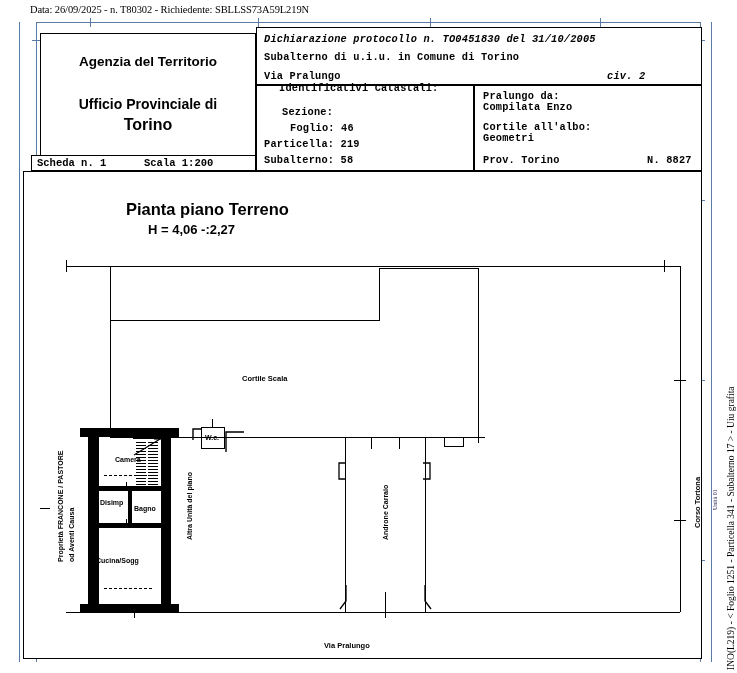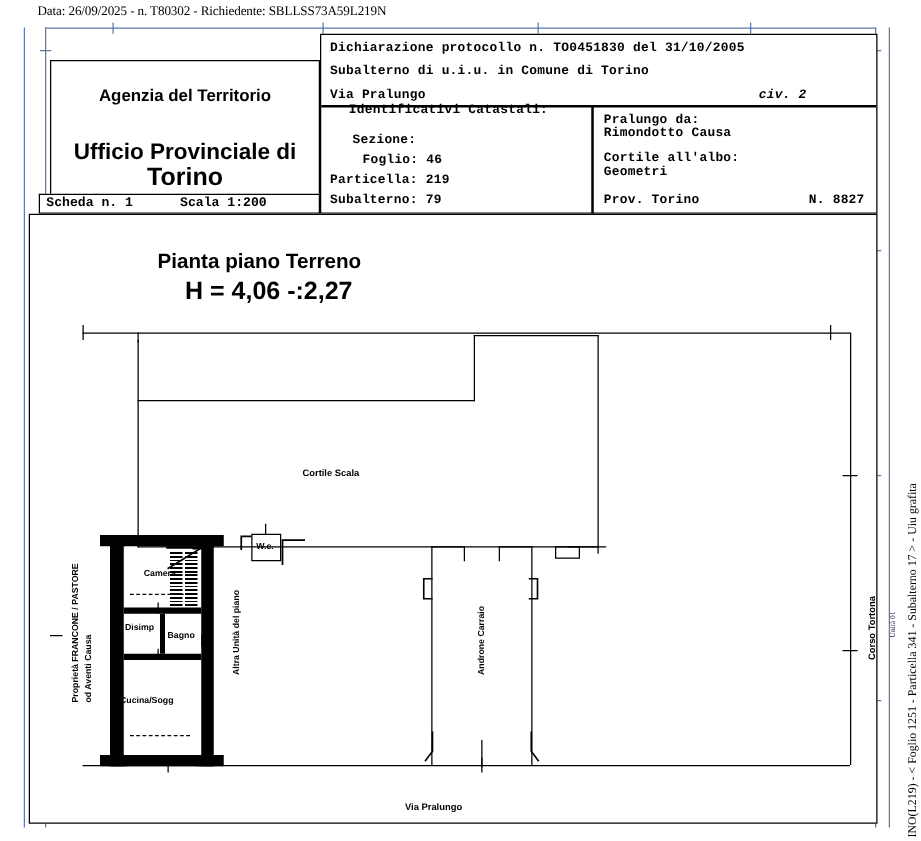--- a/index.html
+++ b/index.html
@@ -17,62 +17,62 @@
   .bl-v{width:1px;}
   .bl-h{height:1px;}
   .tick-v{position:absolute;background:#5a7ba6;width:1px;height:9px;}
   .tick-h{position:absolute;background:#5a7ba6;height:1px;width:9px;}
 
   
   .bk{border:1.6px solid #000;box-sizing:border-box;background:#fff;}
   .bkthin{border:1px solid #000;box-sizing:border-box;}
 
   
-  #agency{left:40px;top:48px;width:216px;height:126px;}
+  #agency{left:40px;top:33px;width:216px;height:126px;}
   #agency .l{position:absolute;width:100%;text-align:center;font-weight:bold;}
   #agency .l1{top:20px;font-size:13.5px;}
   #agency .l2{top:39px;font-size:17px;letter-spacing:.2px;}
-  #agency .l3{top:62px;font-size:18px;}
-  #agency .l4{top:82px;font-size:20px;}
+  #agency .l3{top:62px;font-size:14px;}
+  #agency .l4{top:82px;font-size:16px;}
 
   
   #scheda{left:31px;top:155px;width:225px;height:16px;}
   #scheda span{position:absolute;top:1px;font-family:"Liberation Mono",monospace;
                font-size:10.5px;font-weight:bold;}
   #sch-n{left:5px;}
   #sch-s{left:112px;}
 
   
   #info{left:256px;top:27px;width:446px;height:144px;}
   #info .mono{font-family:"Liberation Mono",monospace;font-size:10.3px;font-weight:bold;
               position:absolute;white-space:nowrap;letter-spacing:.2px;}
   #info-hr{position:absolute;left:0;top:56px;width:100%;height:1.6px;background:#000;}
   #info-vr{position:absolute;left:216px;top:56px;width:1.6px;height:88px;background:#000;}
-  #i-decl{left:7px;top:5px;}
+  #i-decl{left:7px;top:5px;font-style:italic;}
   #i-plan{left:7px;top:23px;}
   #i-via{left:7px;top:42px;}
   #i-civ{left:350px;top:42px;font-style:italic;}
   #i-ident{left:7px;top:54px;margin-left:15px;}
   #i-sez{left:25px;top:78px;}
   #i-fog{left:33px;top:94px;}
   #i-par{left:7px;top:110px;}
   #i-sub{left:7px;top:126px;}
   #i-comp{left:226px;top:62px;}
   #i-comp2{left:226px;top:73px;}
   #i-isc{left:226px;top:93px;}
   #i-isc2{left:226px;top:104px;}
   #i-prov{left:226px;top:126px;}
   #i-num{left:390px;top:126px;}
 
   
   #sheet{left:23px;top:171px;width:679px;height:488px;}
 
   
   #plan-title{left:126px;top:200px;font-size:16.5px;font-weight:bold;}
-  #plan-h{left:148px;top:222px;font-size:20px;font-weight:bold;}
+  #plan-h{left:148px;top:222px;font-size:13px;font-weight:bold;}
 
   
   .ln{position:absolute;background:#000;}
   .lv{width:1.2px;}
   .lh{height:1.2px;}
   .wall{position:absolute;background:#000;}
 
   
   .lab{position:absolute;font-size:7px;font-weight:bold;white-space:nowrap;}
   .lab-md{position:absolute;font-size:7.5px;font-weight:bold;white-space:nowrap;}
@@ -141,24 +141,24 @@
 
   <div class="mono" id="i-decl">Dichiarazione protocollo n. TO0451830 del  31/10/2005</div>
   <div class="mono" id="i-plan">Subalterno di u.i.u. in Comune di Torino</div>
   <div class="mono" id="i-via">Via Pralungo</div>
   <div class="mono" id="i-civ">civ. 2</div>
 
   <div class="mono" id="i-ident">Identificativi Catastali:</div>
   <div class="mono" id="i-sez">Sezione:</div>
   <div class="mono" id="i-fog">Foglio: 46</div>
   <div class="mono" id="i-par">Particella: 219</div>
-  <div class="mono" id="i-sub">Subalterno: 79</div>
+  <div class="mono" id="i-sub">Subalterno: 58</div>
 
   <div class="mono" id="i-comp">Pralungo da:</div>
-  <div class="mono" id="i-comp2">Rimondotto Causa</div>
+  <div class="mono" id="i-comp2">Compilata Enzo</div>
   <div class="mono" id="i-isc">Cortile all'albo:</div>
   <div class="mono" id="i-isc2">Geometri</div>
   <div class="mono" id="i-prov">Prov. Torino</div>
   <div class="mono" id="i-num">N.  8827</div>
 </div>
 
 <div class="abs bk" id="sheet"></div>
 
 <div class="abs" id="plan-title">Pianta piano Terreno</div>
 <div class="abs" id="plan-h">H = 4,06 -:2,27</div>

